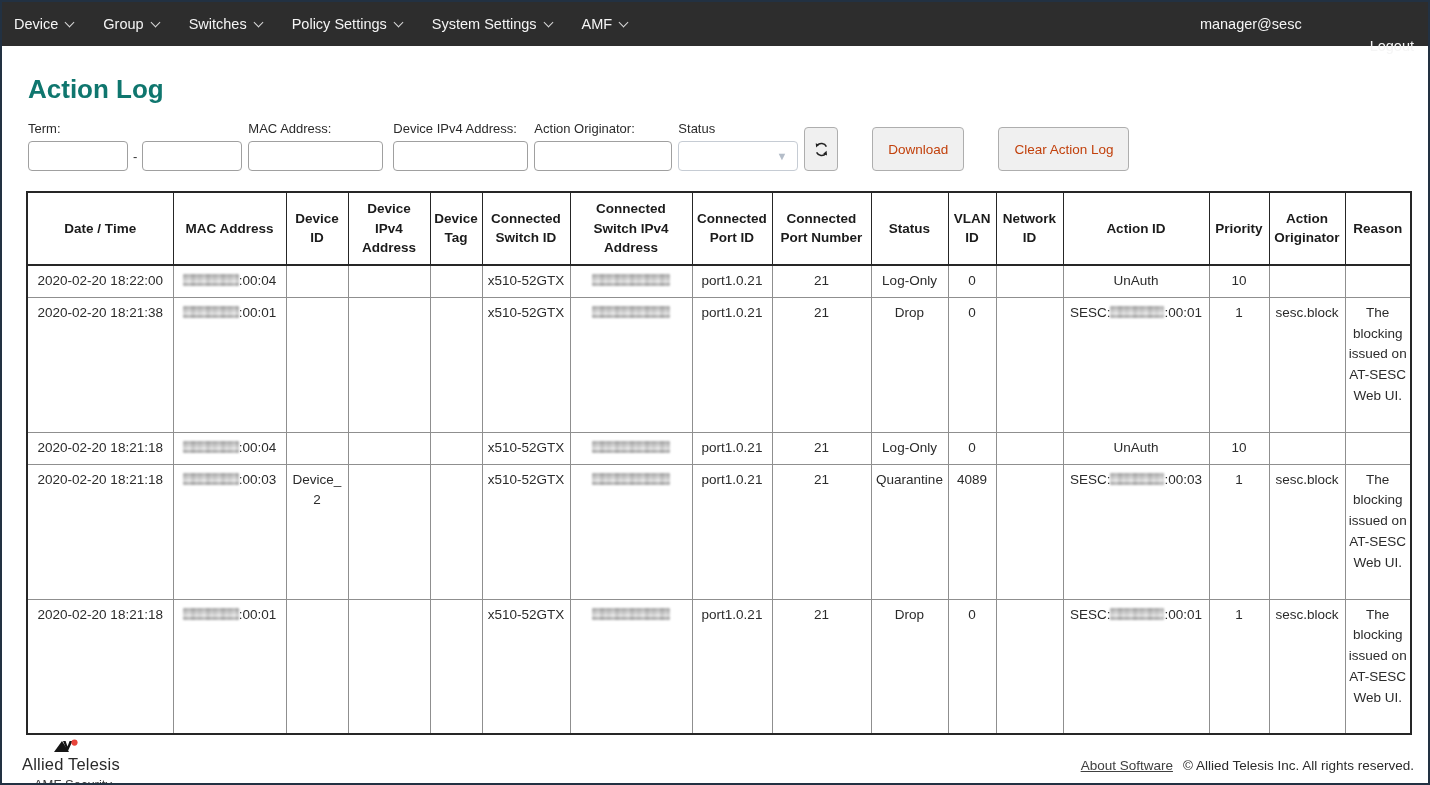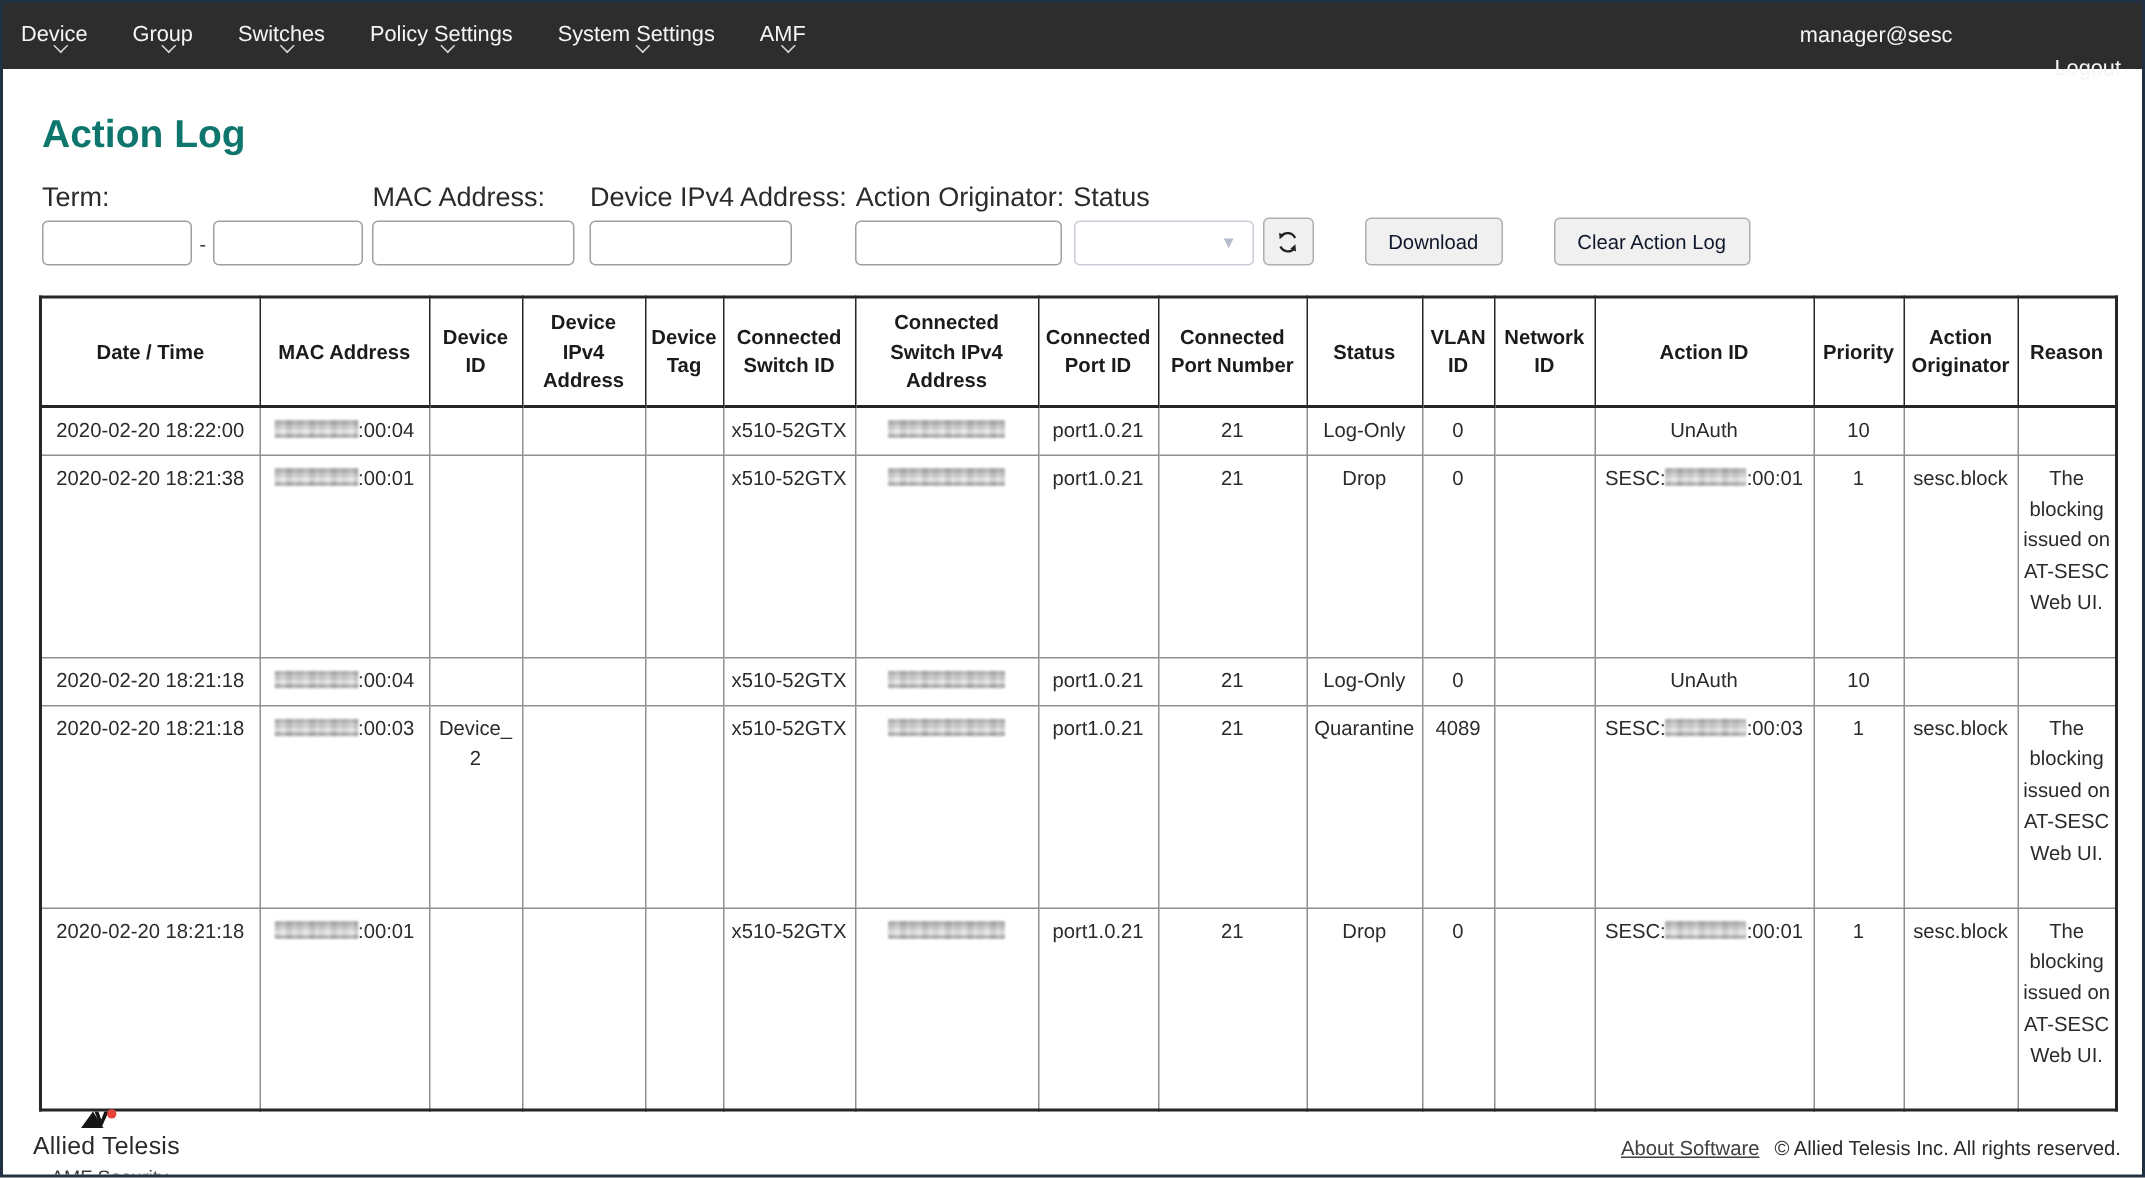--- a/index.html
+++ b/index.html
@@ -18,21 +18,21 @@
     height: 44px;
     background: #2d2d2d;
     display: flex;
     align-items: center;
     justify-content: space-between;
     padding: 0 14px 0 12px;
     color: #f5f5f5;
     font-size: 14.5px;
   }
   .nav-left { display: flex; align-items: center; gap: 30px; }
-  .nav-item { display: flex; align-items: center; cursor: pointer; white-space: nowrap; flex-direction: column; }
+  .nav-item { display: flex; align-items: center; cursor: pointer; white-space: nowrap; }
   .chev {
     width: 7px; height: 7px;
     border-right: 1.5px solid #d8d8d8;
     border-bottom: 1.5px solid #d8d8d8;
     transform: rotate(45deg);
     display: inline-block;
     margin-left: 8px;
     margin-top: -4px;
   }
   .nav-right { display: flex; align-items: center; gap: 68px; }
@@ -45,21 +45,21 @@
     margin: 28px 0 0 26px;
   }
 
   
   .filterbar {
     display: flex;
     align-items: flex-end;
     margin: 16px 0 0 26px;
   }
   .fgroup { display: flex; flex-direction: column; }
-  .flabel { font-size: 18px; color: #2b2b2b; margin-bottom: 5px; }
+  .flabel { font-size: 13px; color: #2b2b2b; margin-bottom: 5px; }
   .finput {
     height: 30px;
     border: 1px solid #a0a0a0;
     border-radius: 4px;
     font-size: 13px;
     padding: 0 6px;
     color: #222;
     background: #fff;
     outline: none;
   }
@@ -74,26 +74,26 @@
     border-radius: 4px;
     background: #fff;
     display: flex;
     align-items: center;
     justify-content: flex-end;
     padding-right: 10px;
     cursor: pointer;
   }
   .select-caret { color: #b4bdc9; font-size: 11px; line-height: 1; }
   .btn {
-    height: 32px;
+    height: 44px;
     background: #f0f0f0;
     border: 1px solid #aeaeae;
     border-radius: 4px;
     font-size: 13.5px;
-    color: #0f172a;
+    color: #c2410c;
     padding: 0 15px;
     cursor: pointer;
     font-family: "Liberation Sans", sans-serif;
   }
   .btn-icon {
     width: 34px;
     display: flex; align-items: center; justify-content: center;
     padding: 0;
   }
   .ml6  { margin-left: 6px; }

